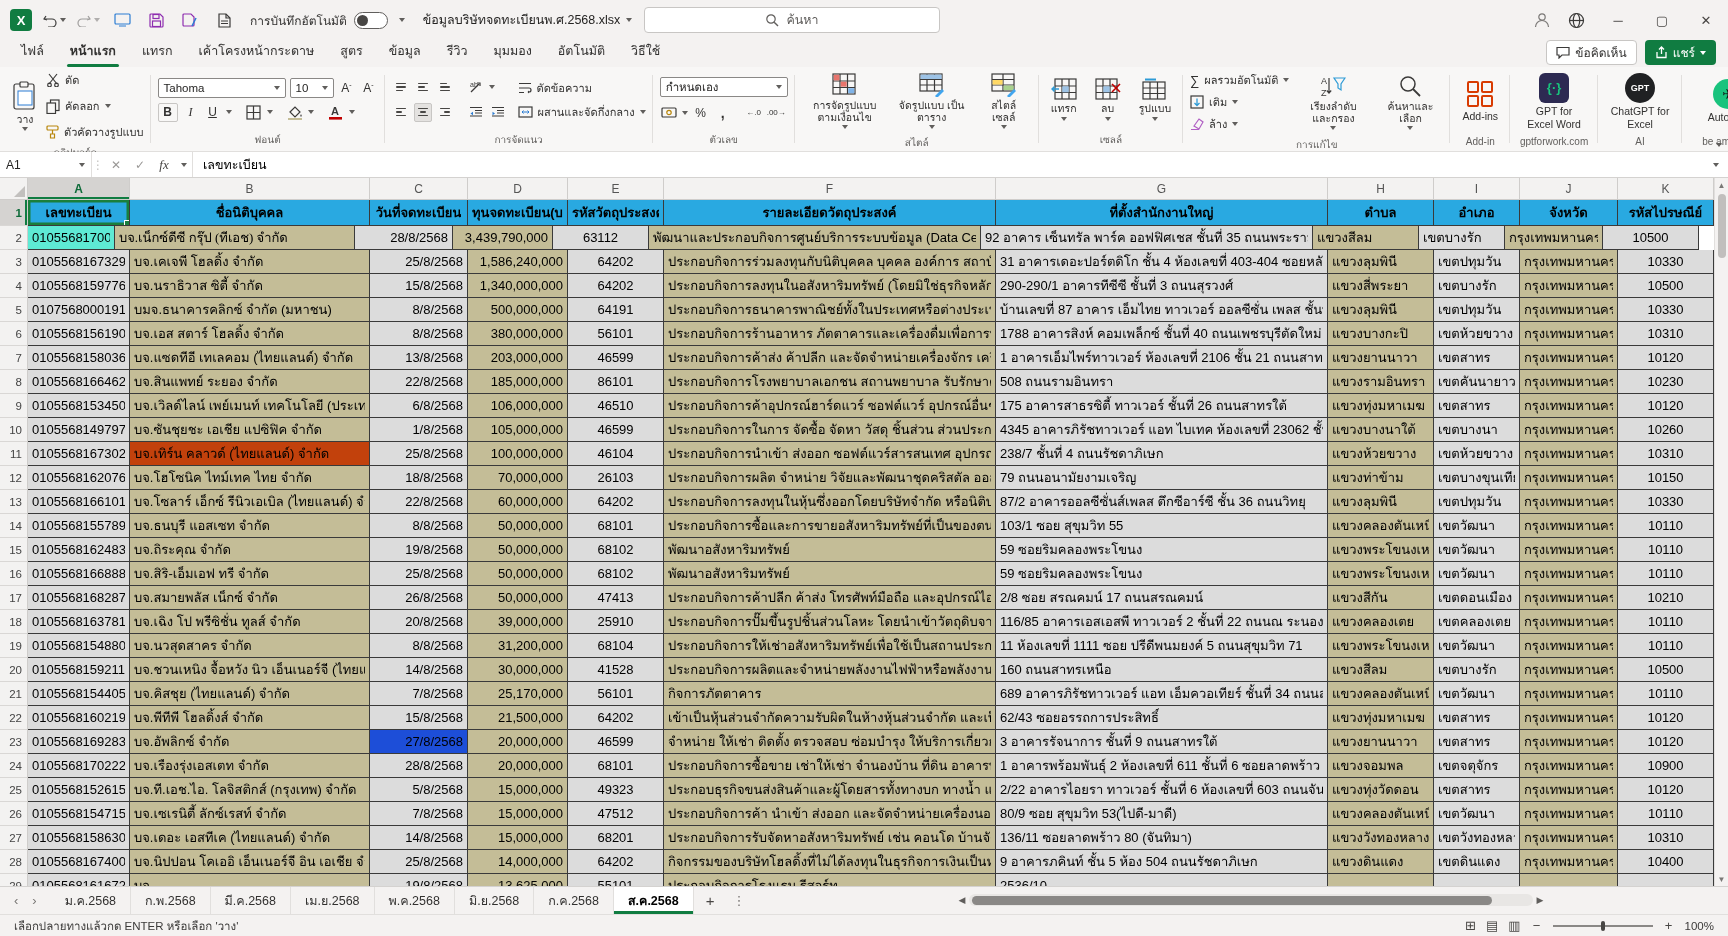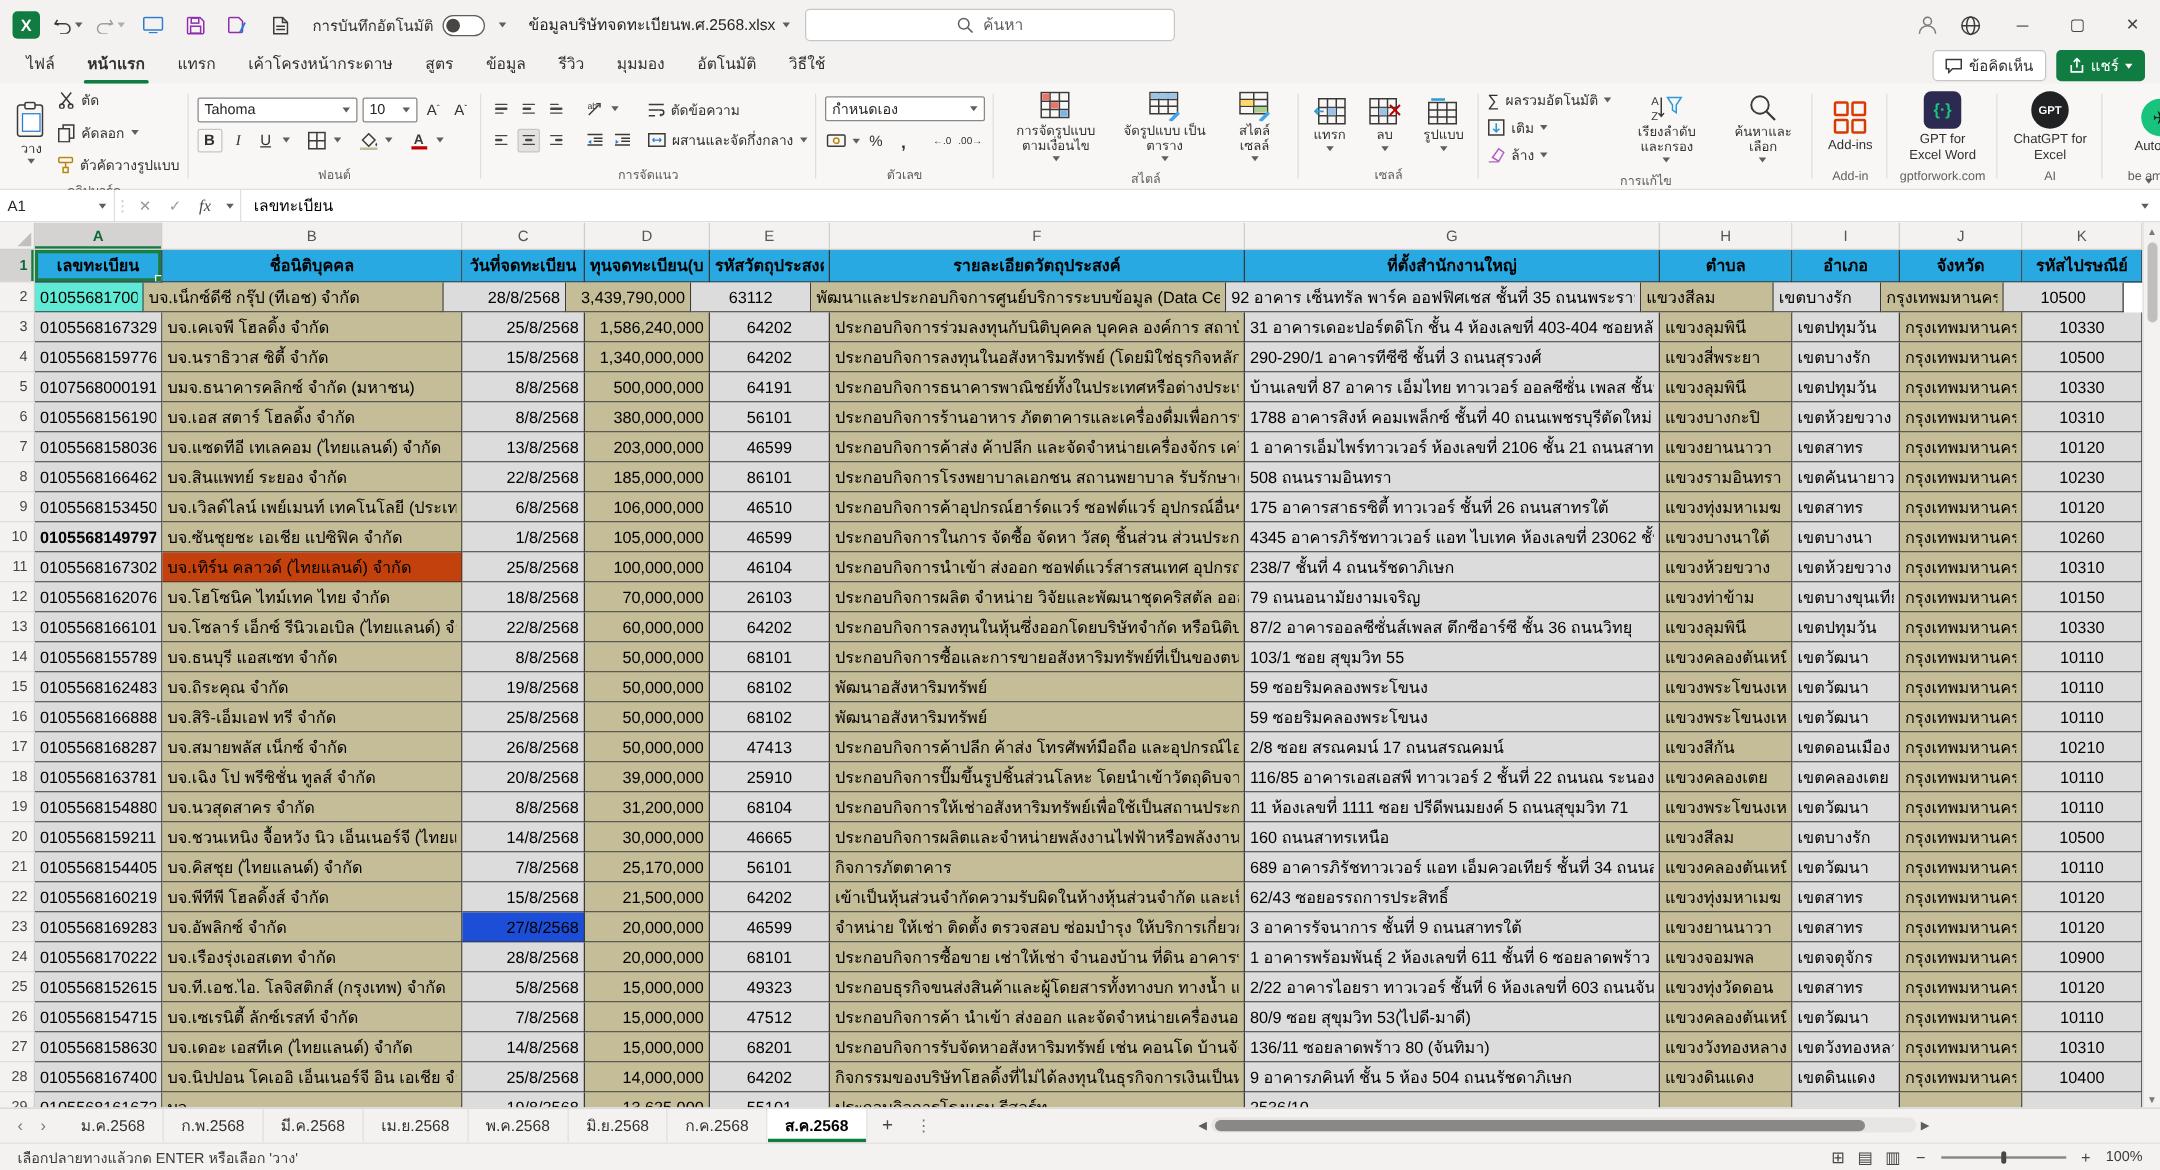--- a/index.html
+++ b/index.html
@@ -1017,21 +1017,21 @@
       <div class="cell " style="width: 98px; background: rgb(196, 189, 151);">
         <span style="overflow: hidden; white-space: nowrap;">กรุงเทพมหานคร</span>
       </div>
       <div class="cell al-c" style="width: 96px; background: rgb(220, 220, 220);">
         <span style="overflow: hidden; white-space: nowrap;">10120</span>
       </div>
     </div>
     <div class="grow" style="height: 24px;">
       <div class="gut">10</div>
       <div class="cell al-c" style="width: 102px; background: rgb(220, 220, 220);">
-        <span style="overflow: hidden; white-space: nowrap; font-weight: bold;">0105568149797</span>
+        <span style="overflow: hidden; white-space: nowrap;">0105568149797</span>
       </div>
       <div class="cell " style="width: 240px; background: rgb(196, 189, 151);">
         <span style="overflow: hidden; white-space: nowrap;">บจ.ซันชุยชะ เอเชีย แปซิฟิค จำกัด</span>
       </div>
       <div class="cell al-r" style="width: 98px; background: rgb(220, 220, 220);">
         <span style="overflow: hidden; white-space: nowrap;">1/8/2568</span>
       </div>
       <div class="cell al-r" style="width: 100px; background: rgb(196, 189, 151);">
         <span style="overflow: hidden; white-space: nowrap;">105,000,000</span>
       </div>
@@ -1389,21 +1389,21 @@
       <div class="cell " style="width: 240px; background: rgb(196, 189, 151);">
         <span style="overflow: hidden; white-space: nowrap;">บจ.ชวนเหนิง จื้อหวัง นิว เอ็นเนอร์จี (ไทยแลนด์) จำกัด</span>
       </div>
       <div class="cell al-r" style="width: 98px; background: rgb(220, 220, 220);">
         <span style="overflow: hidden; white-space: nowrap;">14/8/2568</span>
       </div>
       <div class="cell al-r" style="width: 100px; background: rgb(196, 189, 151);">
         <span style="overflow: hidden; white-space: nowrap;">30,000,000</span>
       </div>
       <div class="cell al-c" style="width: 96px; background: rgb(220, 220, 220);">
-        <span style="overflow: hidden; white-space: nowrap;">46665</span>
+        <span style="overflow: hidden; white-space: nowrap;">41528</span>
       </div>
       <div class="cell " style="width: 332px; background: rgb(196, 189, 151);">
         <span style="overflow: hidden; white-space: nowrap;">ประกอบกิจการผลิตและจำหน่ายพลังงานไฟฟ้าหรือพลังงานความ</span>
       </div>
       <div class="cell " style="width: 332px; background: rgb(220, 220, 220);">
         <span style="overflow: hidden; white-space: nowrap;">160  ถนนสาทรเหนือ</span>
       </div>
       <div class="cell " style="width: 106px; background: rgb(196, 189, 151);">
         <span style="overflow: hidden; white-space: nowrap;">แขวงสีลม</span>
       </div>

